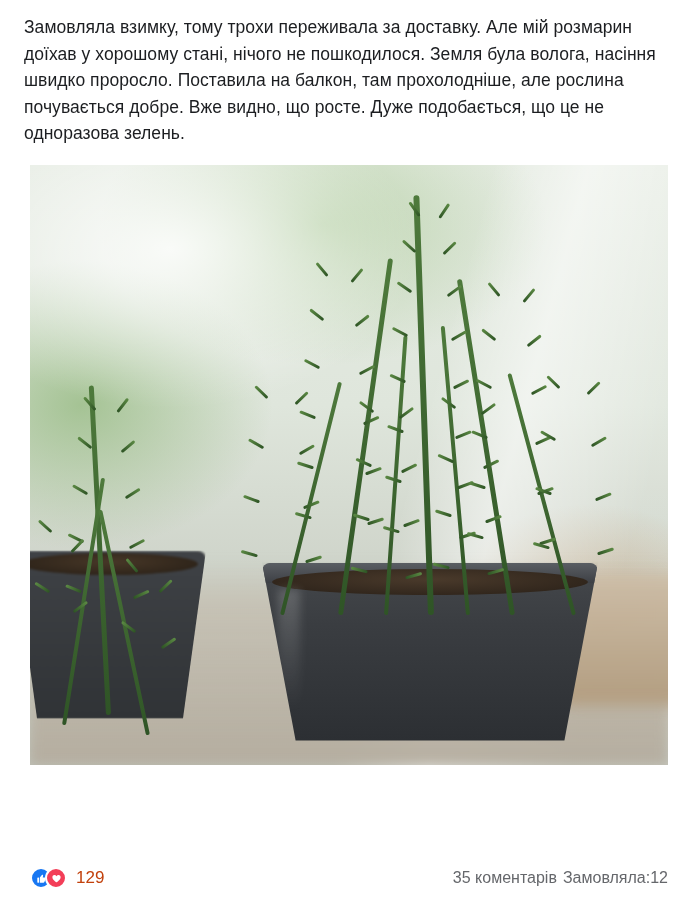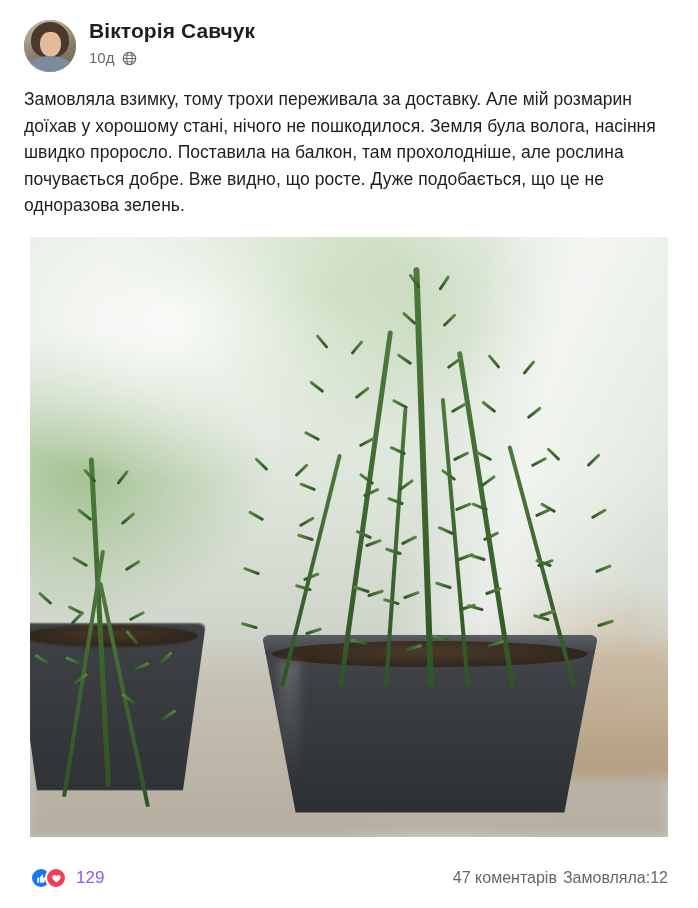--- a/index.html
+++ b/index.html
@@ -249,58 +249,35 @@
     align-items: center;
     justify-content: center;
     box-sizing: border-box;
   }
   .rx-like { background: #1877f2; }
   .rx-love { background: #f33e58; margin-left: -7px; }
   .rx svg { display: block; }
   .reaction-count {
     margin-left: 9px;
     font-size: 17px;
-    color: #8b5cf6;
+    color: #c2410c;
   }
   .footer-right {
     font-size: 16px;
     color: #65676b;
     display: flex;
     align-items: center;
     gap: 6px;
   }
 </style>
 </head>
 <body>
 
 <div class="post">
 
-  <div class="post-header">
-    <div class="avatar">
-      <div class="av-bg"></div>
-      <div class="av-hair"></div>
-      <div class="av-face"></div>
-      <div class="av-body"></div>
-    </div>
-    <div class="header-text">
-      <div class="author-name">Вікторія Савчук</div>
-      <div class="meta-row">
-        <span class="timestamp">10д</span>
-        <span class="globe-icon">
-          <svg width="15" height="15" viewBox="0 0 16 16" aria-hidden="true">
-            <circle cx="8" cy="8" r="6.6" fill="none" stroke="#65676b" stroke-width="1.3"></circle>
-            <ellipse cx="8" cy="8" rx="2.9" ry="6.6" fill="none" stroke="#65676b" stroke-width="1.1"></ellipse>
-            <line x1="1.6" y1="8" x2="14.4" y2="8" stroke="#65676b" stroke-width="1.1"></line>
-            <line x1="2.6" y1="4.6" x2="13.4" y2="4.6" stroke="#65676b" stroke-width="0.9"></line>
-            <line x1="2.6" y1="11.4" x2="13.4" y2="11.4" stroke="#65676b" stroke-width="0.9"></line>
-          </svg>
-        </span>
-      </div>
-    </div>
-  </div>
 
   <div class="post-text">Замовляла взимку, тому трохи переживала за доставку. Але мій розмарин доїхав у хорошому стані, нічого не пошкодилося. Земля була волога, насіння швидко проросло. Поставила на балкон, там прохолодніше, але рослина почувається добре. Вже видно, що росте. Дуже подобається, що це не одноразова зелень.</div>
 
   <div class="photo-wrap">
     <div class="photo">
       <div class="table"></div>
       <div class="pot-right"></div>
 
       <div class="pot-left">
         <div class="soil"></div>
@@ -438,18 +415,18 @@
         </span>
         <span class="rx rx-love">
           <svg width="11" height="11" viewBox="0 0 16 16" aria-hidden="true">
             <path d="M8 13.6S2 10 2 6.2C2 4.3 3.4 3 5.1 3c1.2 0 2.2.6 2.9 1.6C8.7 3.6 9.7 3 10.9 3 12.6 3 14 4.3 14 6.2 14 10 8 13.6 8 13.6z" fill="#ffffff"></path>
           </svg>
         </span>
       </span>
       <span class="reaction-count">129</span>
     </div>
     <div class="footer-right">
-      <span>47 коментарів</span>
+      <span>35 коментарів</span>
       <span>Замовляла:12</span>
     </div>
   </div>
 
 </div>
 
 </body></html>

